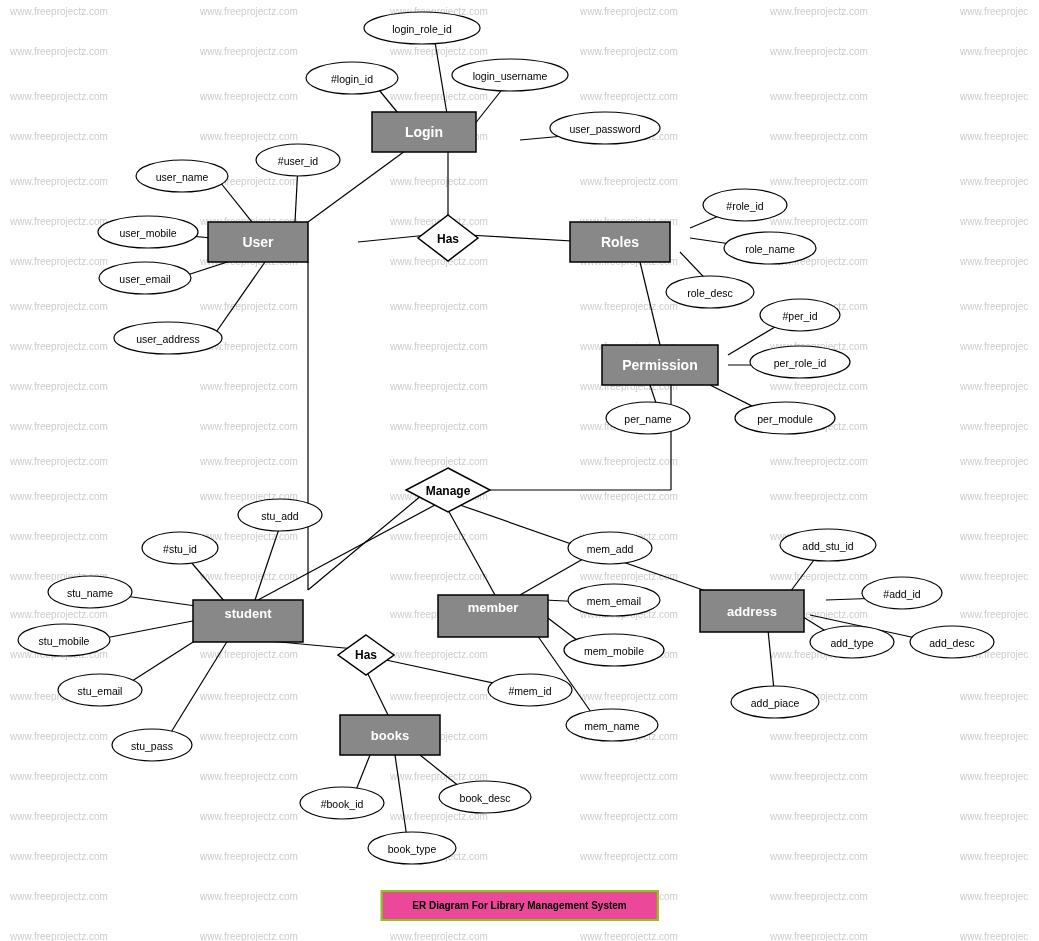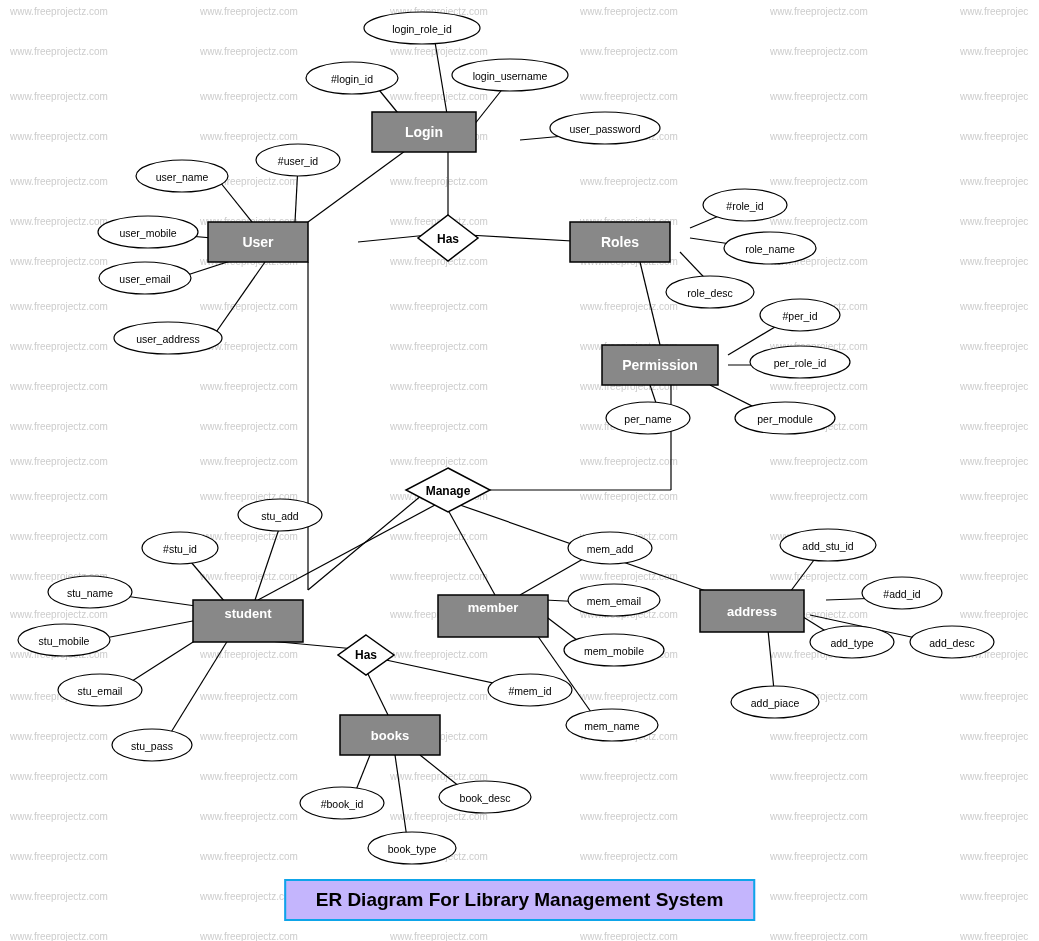--- a/index.html
+++ b/index.html
@@ -15,25 +15,25 @@
       position: absolute;
       top: 0; left: 0;
       width: 1039px;
       height: 941px;
     }
     .caption-box {
       position: absolute;
       bottom: 20px;
       left: 50%;
       transform: translateX(-50%);
-      border: 2px solid #0ea5e9;
+      border: 2px solid #84cc16;
       padding: 8px 30px;
-      font-size: 19px;
+      font-size: 10px;
       font-weight: bold;
-      background: #c4b5fd;
+      background: #ec4899;
       white-space: nowrap;
     }
   </style>
 </head>
 <body>
 
 <svg id="diagram">
 
   <text x="10" y="15" fill="#ccc" font-size="10">www.freeprojectz.com</text>
   <text x="200" y="15" fill="#ccc" font-size="10">www.freeprojectz.com</text>

